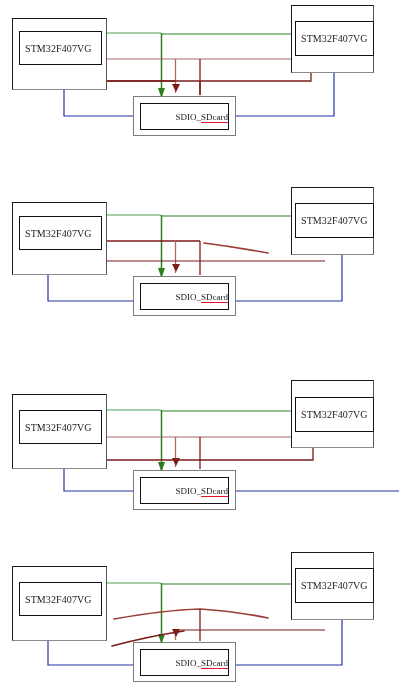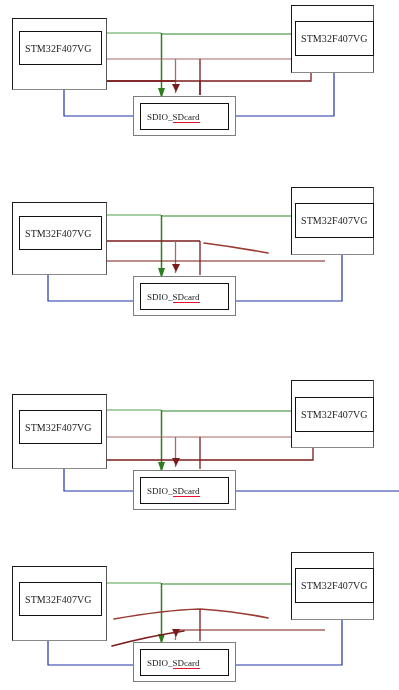--- a/index.html
+++ b/index.html
@@ -15,21 +15,21 @@
   .mcu{position:absolute;box-sizing:border-box;background:#ffffff;
        border:1px solid #1a1a1a;border-right-color:#555;border-bottom-color:#8a8a8a;}
   .mcu-inner{position:absolute;box-sizing:border-box;background:#ffffff;
        border:1px solid #111;display:flex;align-items:center;}
   .mcu-inner .lbl{font-size:10px;color:#1b1b1b;padding-left:5px;letter-spacing:.1px;white-space:nowrap;}
 
   
   .sdio{position:absolute;box-sizing:border-box;background:#ffffff;
         border:1px solid #7d7d7d;}
   .sdio-inner{position:absolute;box-sizing:border-box;background:#ffffff;border:1px solid #111;
-        display:flex;align-items:center;}
+        display:flex;align-items:center;justify-content:flex-end;}
   .sdio-inner .lbl{font-size:9px;color:#1b1b1b;padding-left:6px;white-space:nowrap;}
   .misspell{border-bottom:1.6px solid #e8112d;padding-bottom:0px;}
 </style>
 </head>
 <body>
 
 <div class="panel" id="p1" style="top:0px;">
   <svg viewBox="0 0 399 172">
 
     <path d="M107 33 L161 33" stroke="#8cbf8c" stroke-width="1.3" fill="none"></path>

